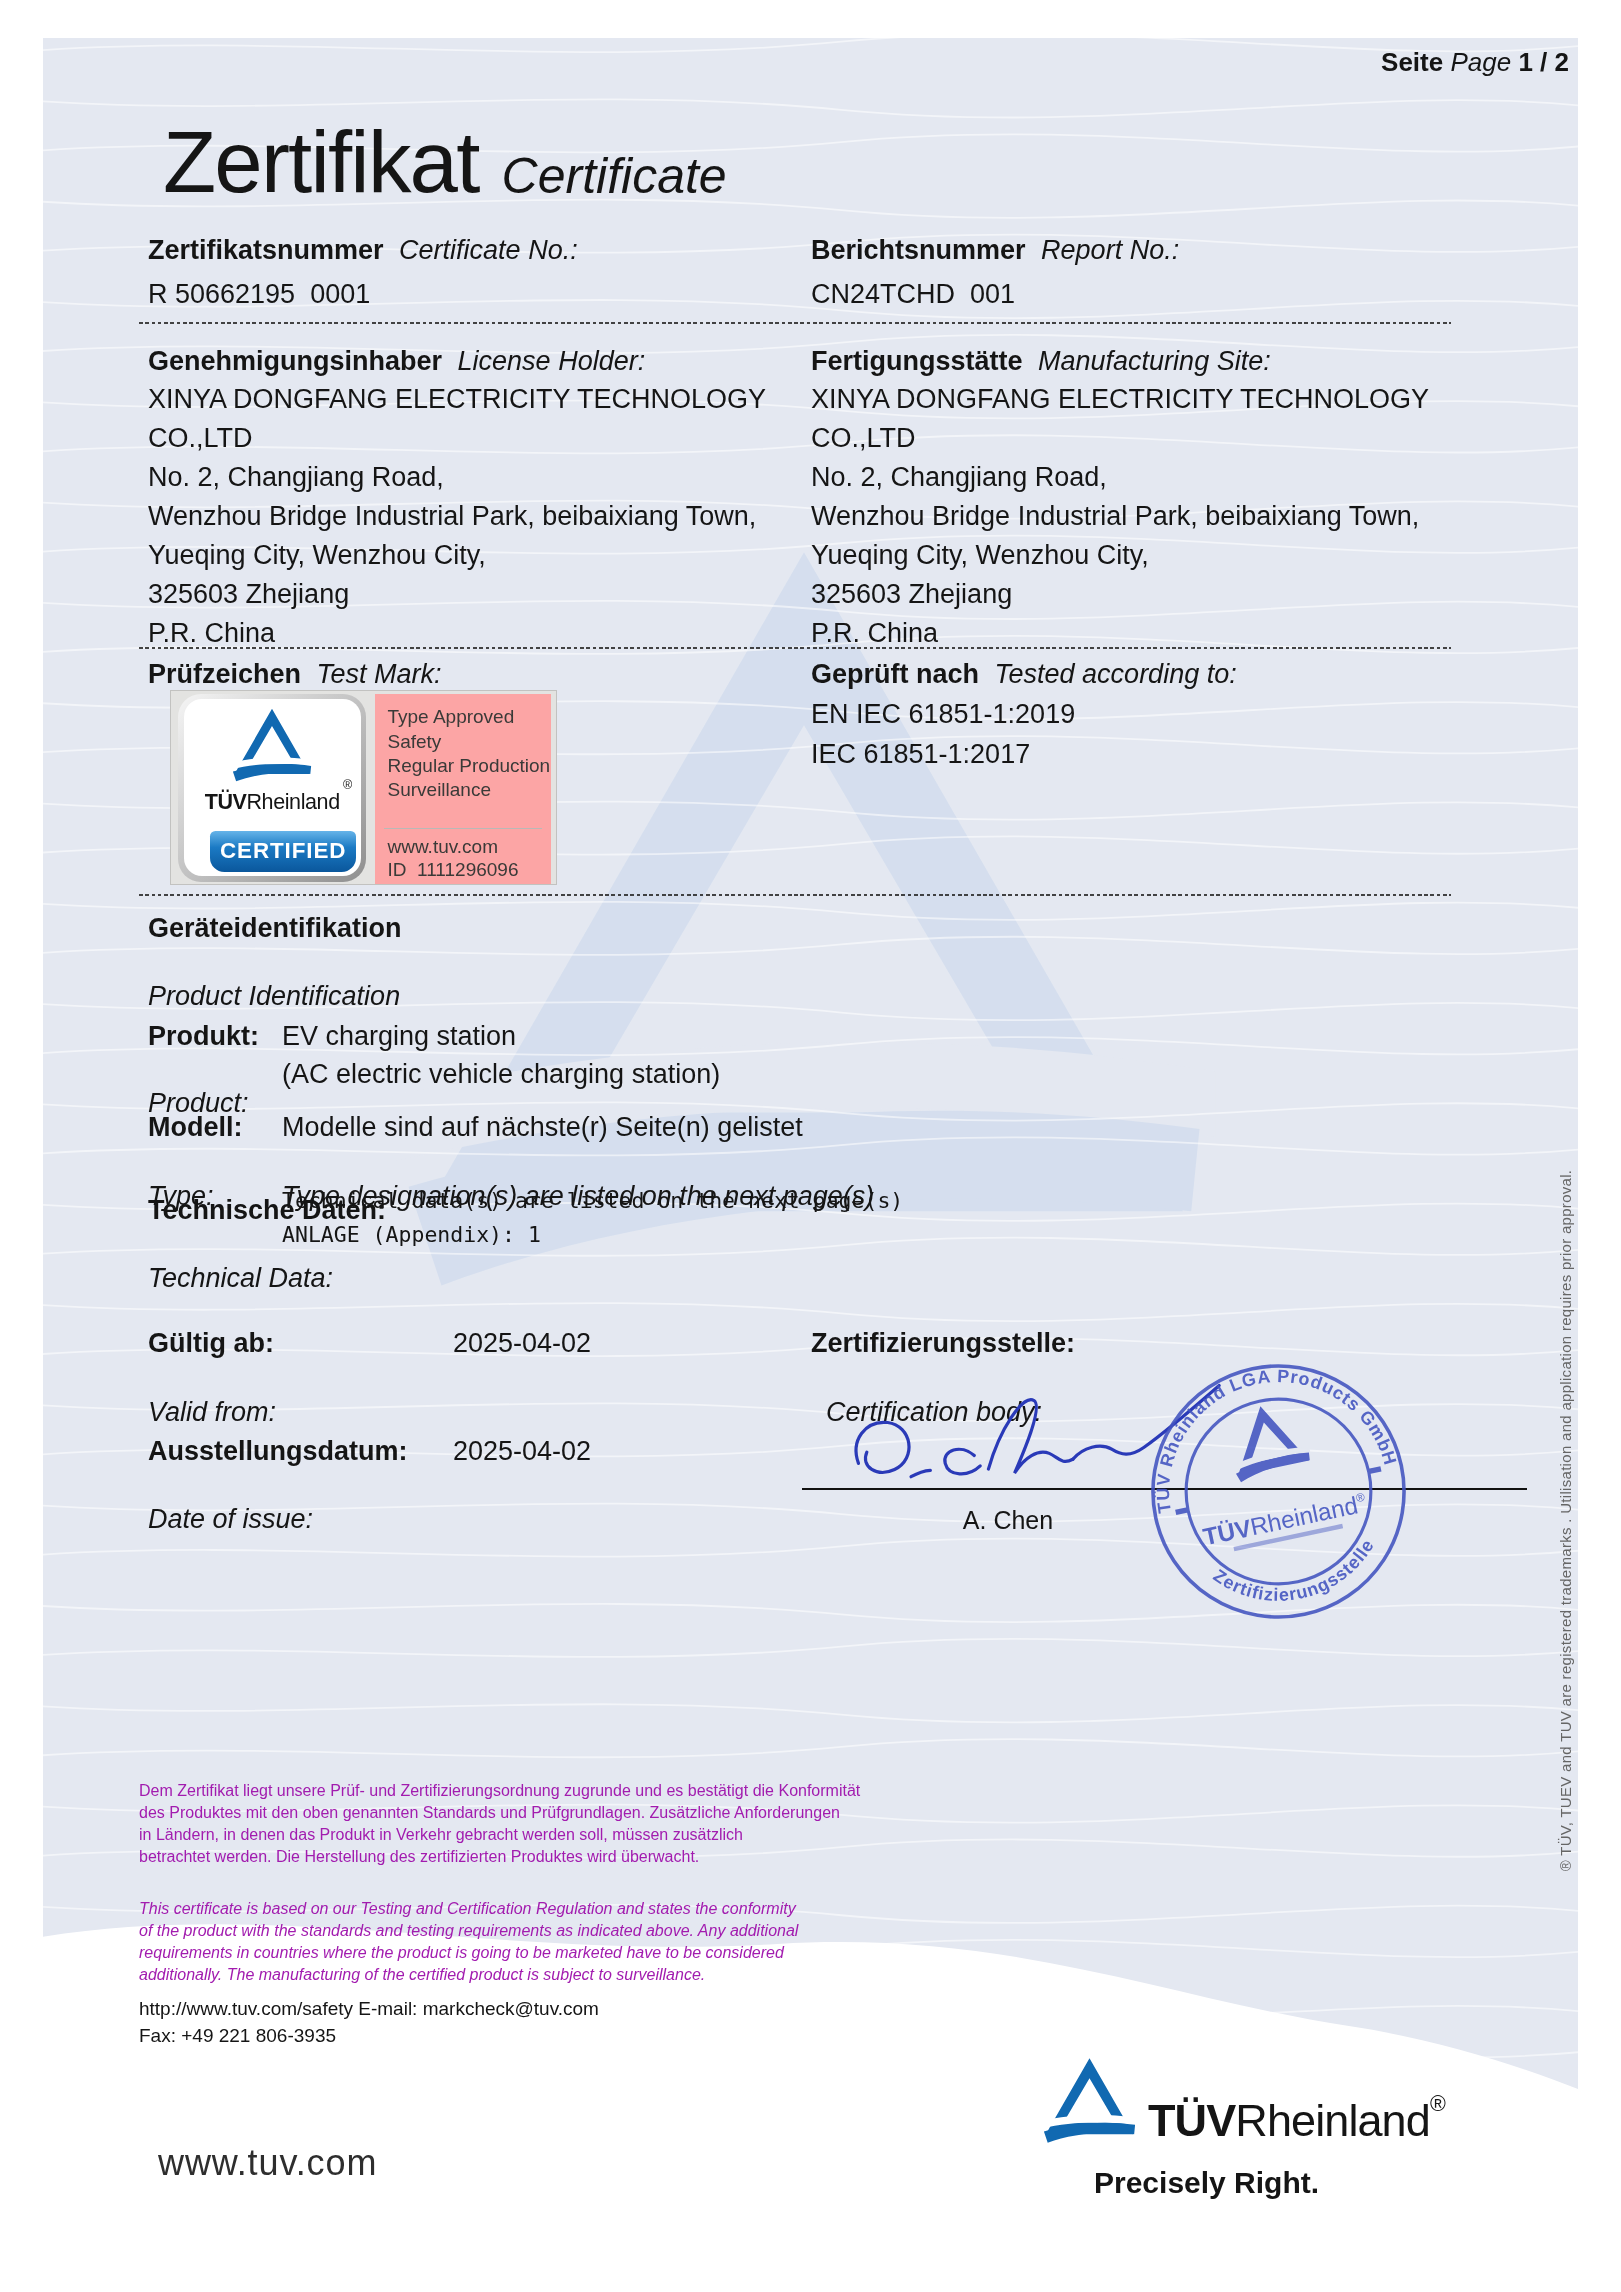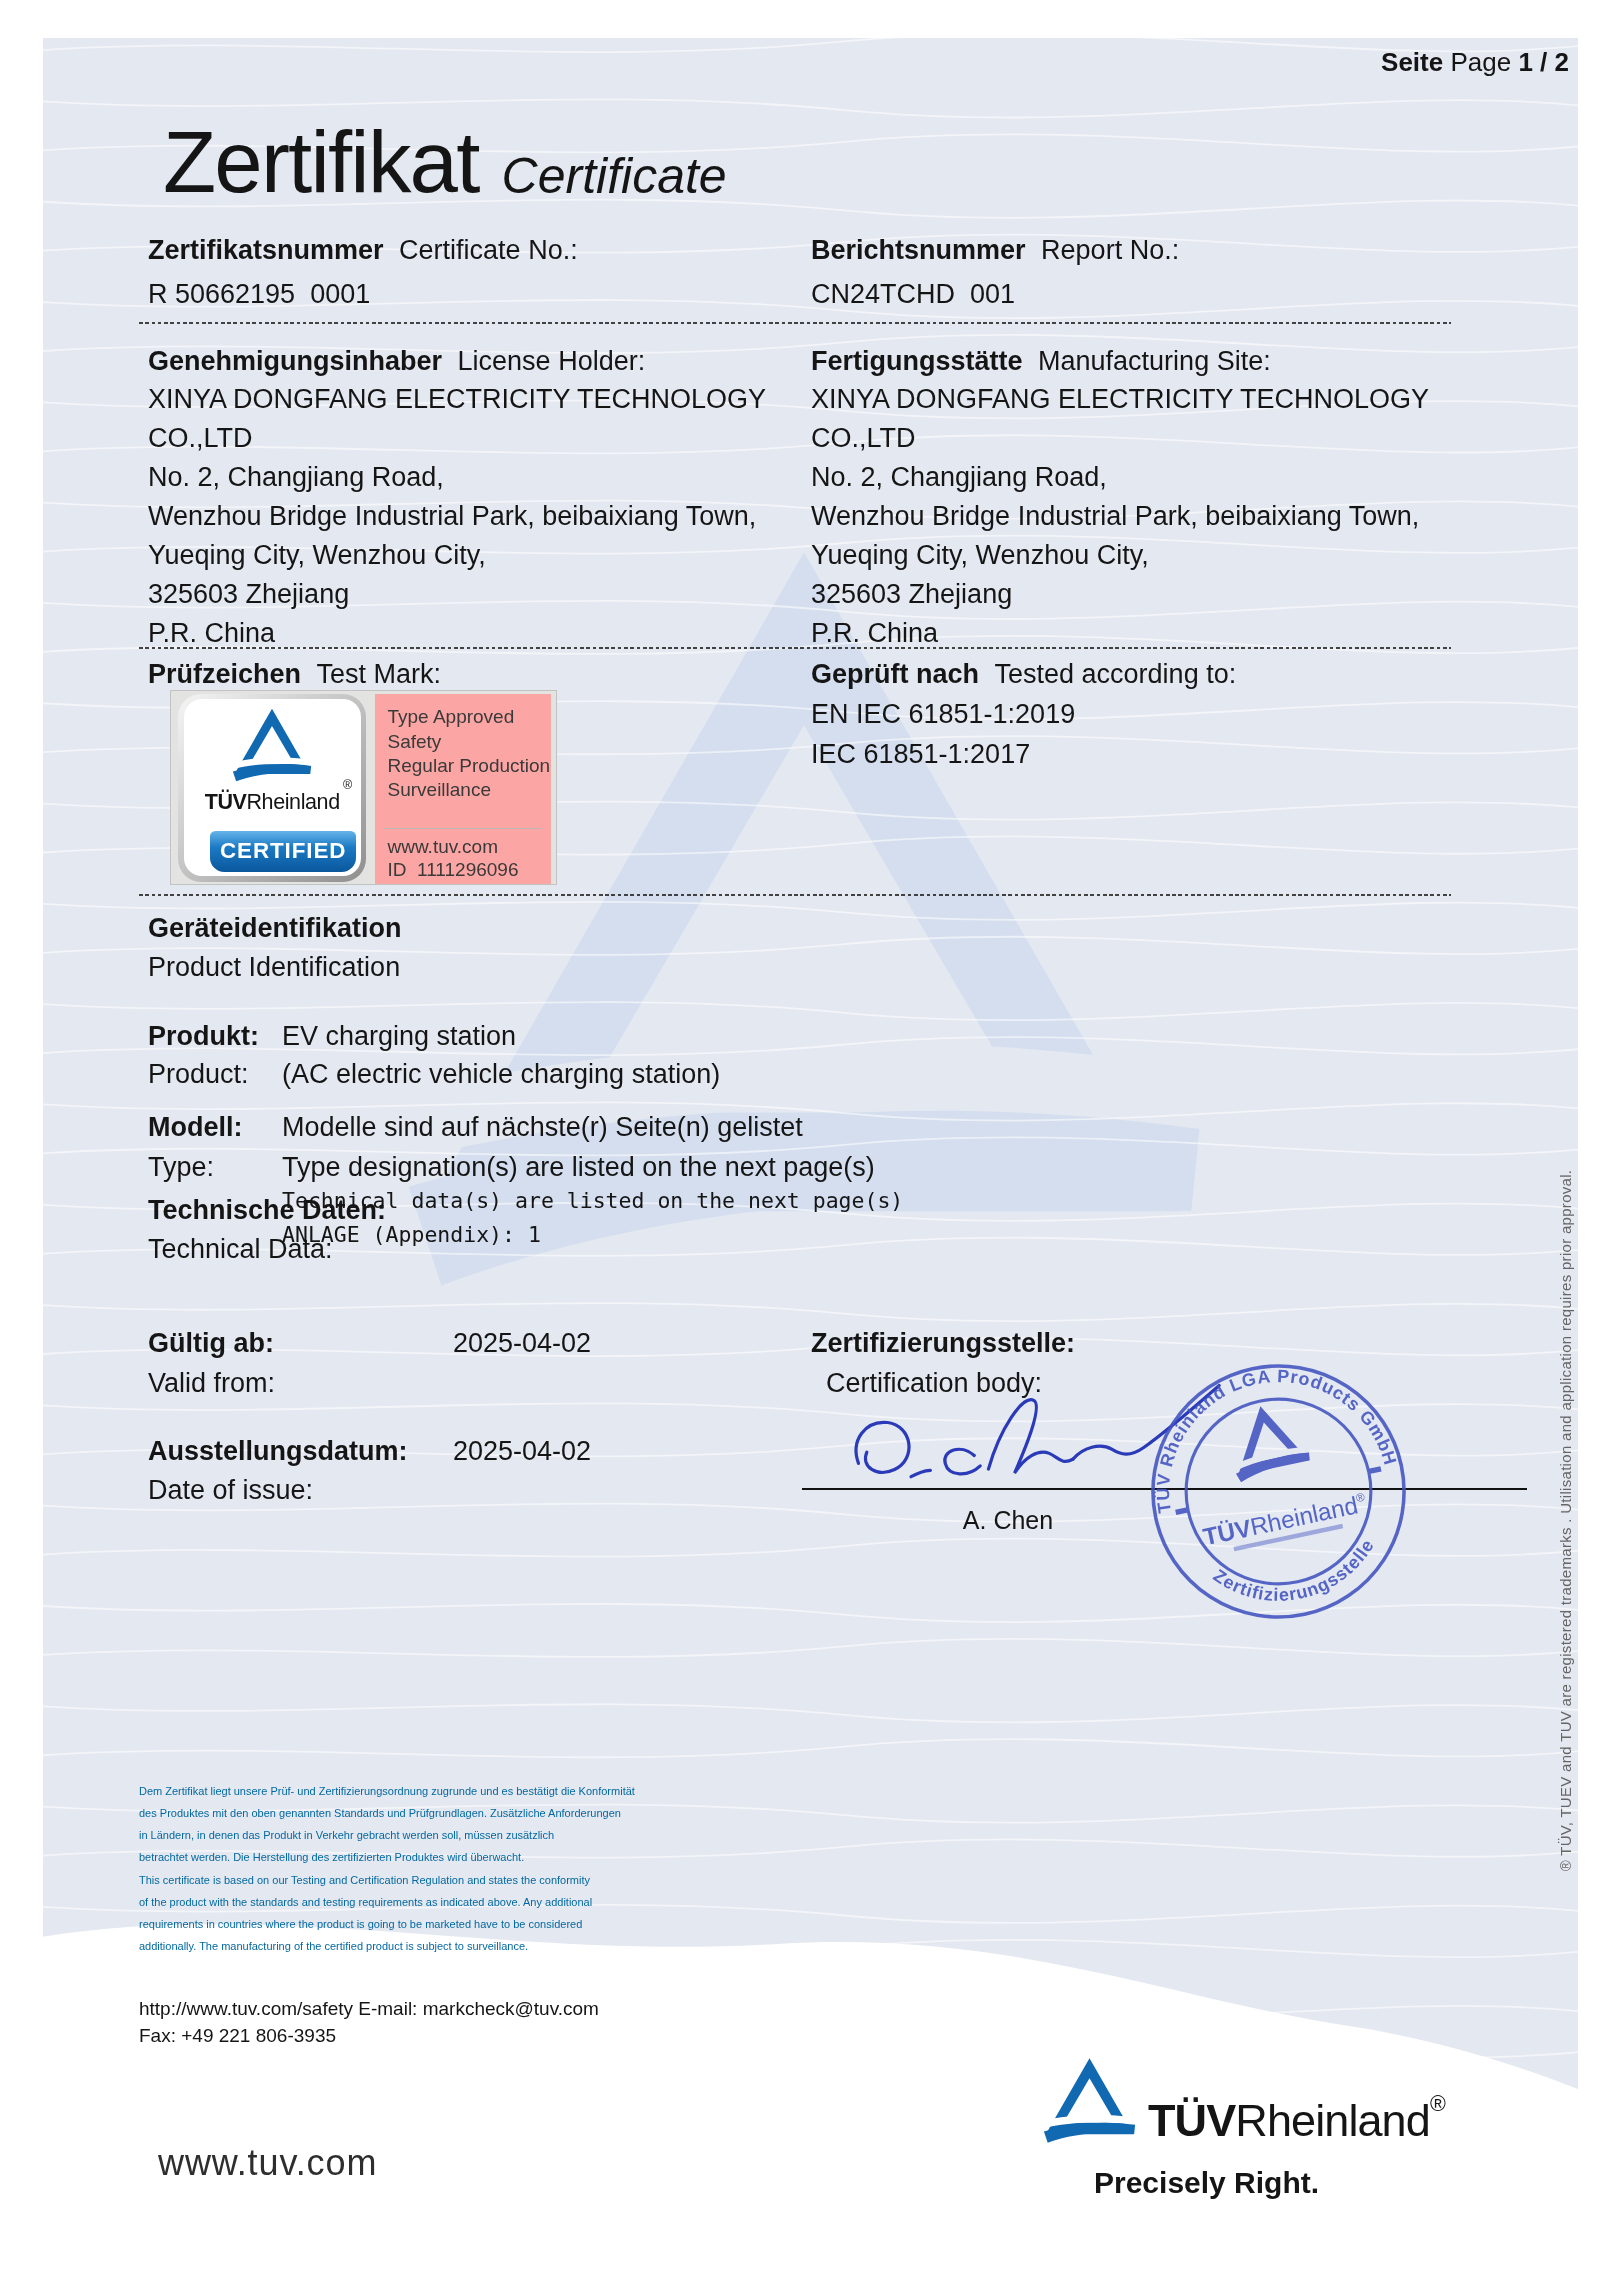--- a/index.html
+++ b/index.html
@@ -1,19 +1,19 @@
 <!DOCTYPE html>
 <html style="font-size:14.3px"><head>
 <meta charset="utf-8">
 <style>
   html,body{margin:0;padding:0;background:#ffffff;}
   .page{position:relative;width:1621px;height:2293px;background:#ffffff;overflow:hidden;
         font-family:"Liberation Sans","DejaVu Sans",sans-serif;color:#151515;}
   .b{font-weight:700;}
-  .i{}
+  .i{font-style:italic;margin-top:29px;}
   .pre{white-space:pre;}
   .prewrap{white-space:pre-line;}
 
   
   .panel{position:absolute;left:43px;top:38px;width:1535px;height:2078px;background:#e4e8f1;}
   .panel svg{position:absolute;left:0;top:0;}
   .watermark{left:349px !important;top:506px !important;opacity:.62;}
   .whitecut{left:0 !important;top:1836px !important;}
 
   
@@ -49,21 +49,21 @@
   .badge-site{position:absolute;left:12.5px;top:142px;}
   .badge-id{position:absolute;left:12.5px;top:165px;}
 
   
   .sig{position:absolute;left:837px;top:1372px;}
   .sigline{position:absolute;left:802px;top:1488px;width:725px;height:1.8px;background:#111;}
   .signer{position:absolute;left:802px;top:1506px;width:412px;text-align:center;font-size:25px;}
   .stamp{position:absolute;left:1144px;top:1357px;}
 
   
-  .legal{position:absolute;left:139px;width:806px;font-size:11px;line-height:22px;color:#0369a1;}
+  .legal{position:absolute;left:139px;width:806px;font-size:16px;line-height:22px;color:#a21caf;}
 
   
   .foot-co{position:absolute;left:139px;top:1963px;font-size:24px;font-weight:700;}
   .foot-contact{position:absolute;left:139px;top:1998px;font-size:19px;}
   .foot-fax{position:absolute;left:139px;top:2025px;font-size:19px;}
   .site-big{position:absolute;left:158px;top:2142px;font-size:36px;letter-spacing:0.9px;color:#2e2e2e;}
 
   .logo-tri{position:absolute;left:1042px;top:2057px;width:95px;height:88px;}
   .logo-brand{position:absolute;left:1148px;top:2092px;font-size:45px;letter-spacing:-0.9px;}
   .logo-brand .reg{font-size:21.5px;vertical-align:25px;font-weight:400;}

